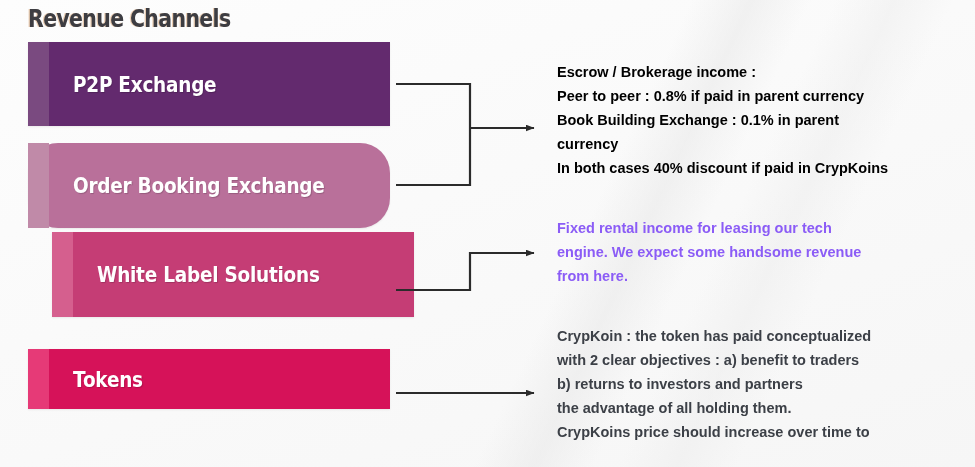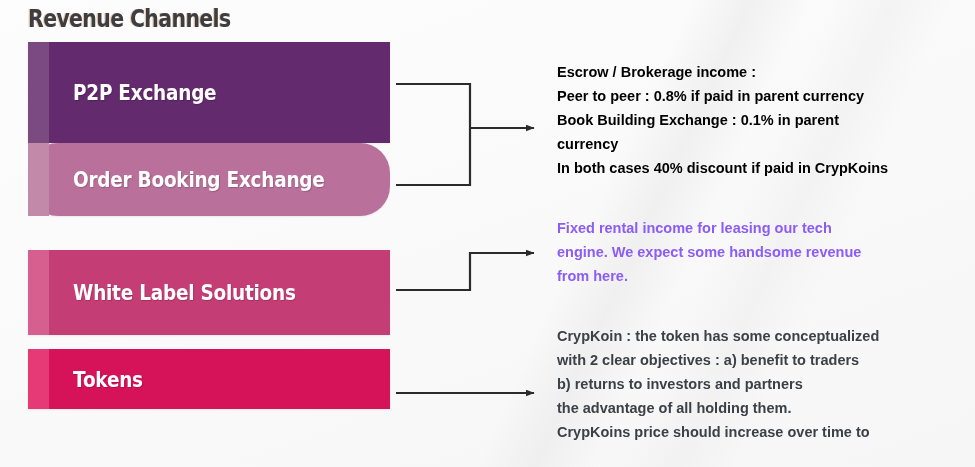--- a/index.html
+++ b/index.html
@@ -113,29 +113,29 @@
 <body>
 
 <div id="canvas">
 
   <div class="bg-dots"></div>
   <div class="bg-sheen"></div>
 
   <div id="title">Revenue Channels</div>
 
   <div id="bars-host">
-      <div class="bar" style="top: 42px; height: 101px; background: rgb(99, 42, 110); text-align: center;">
+      <div class="bar" style="top: 42px; height: 84px; background: rgb(99, 42, 110); text-align: center;">
         <div class="bar-strip" style="background: rgb(122, 74, 128);"></div>
         <div class="bar-label">P2P Exchange</div>
       </div>
-      <div class="bar" style="top: 143px; height: 73px; background: rgb(185, 112, 154); border-radius: 30px;">
+      <div class="bar" style="top: 143px; height: 85px; background: rgb(185, 112, 154); border-radius: 30px;">
         <div class="bar-strip" style="background: rgb(192, 138, 168);"></div>
         <div class="bar-label">Order Booking Exchange</div>
       </div>
-      <div class="bar" style="top: 250px; height: 85px; background: rgb(197, 61, 117);">
+      <div class="bar" style="top: 232px; height: 85px; background: rgb(197, 61, 117); margin-left: 24px;">
         <div class="bar-strip" style="background: rgb(213, 95, 142);"></div>
         <div class="bar-label">White Label Solutions</div>
       </div>
       <div class="bar" style="top: 349px; height: 60px; background: rgb(214, 18, 89);">
         <div class="bar-strip" style="background: rgb(230, 58, 119);"></div>
         <div class="bar-label">Tokens</div>
       </div>
     </div>
 
   <div id="desc-host">
@@ -145,21 +145,21 @@
         <div>Book Building Exchange : 0.1% in parent</div>
         <div>currency</div>
         <div>In both cases 40% discount if paid in CrypKoins</div>
       </div>
       <div class="desc" style="top: 216px; color: #8b5cf6;">
         <div>Fixed rental income for leasing our tech</div>
         <div>engine. We expect some handsome revenue</div>
         <div>from here.</div>
       </div>
       <div class="desc" style="top: 324px; color: rgb(60, 64, 71);">
-        <div>CrypKoin : the token has some conceptualized</div>
+        <div>CrypKoin : the token has paid conceptualized</div>
         <div>with 2 clear objectives : a) benefit to traders</div>
         <div>b) returns to investors and partners</div>
         <div>the advantage of all holding them.</div>
         <div>CrypKoins price should increase over time to</div>
       </div>
     </div>
 
   <svg id="connectors" width="975" height="467" viewBox="0 0 975 467">
     <defs>
       <marker id="arrowhead" markerWidth="9" markerHeight="7" refX="8.5" refY="3.5" orient="auto" markerUnits="userSpaceOnUse">

